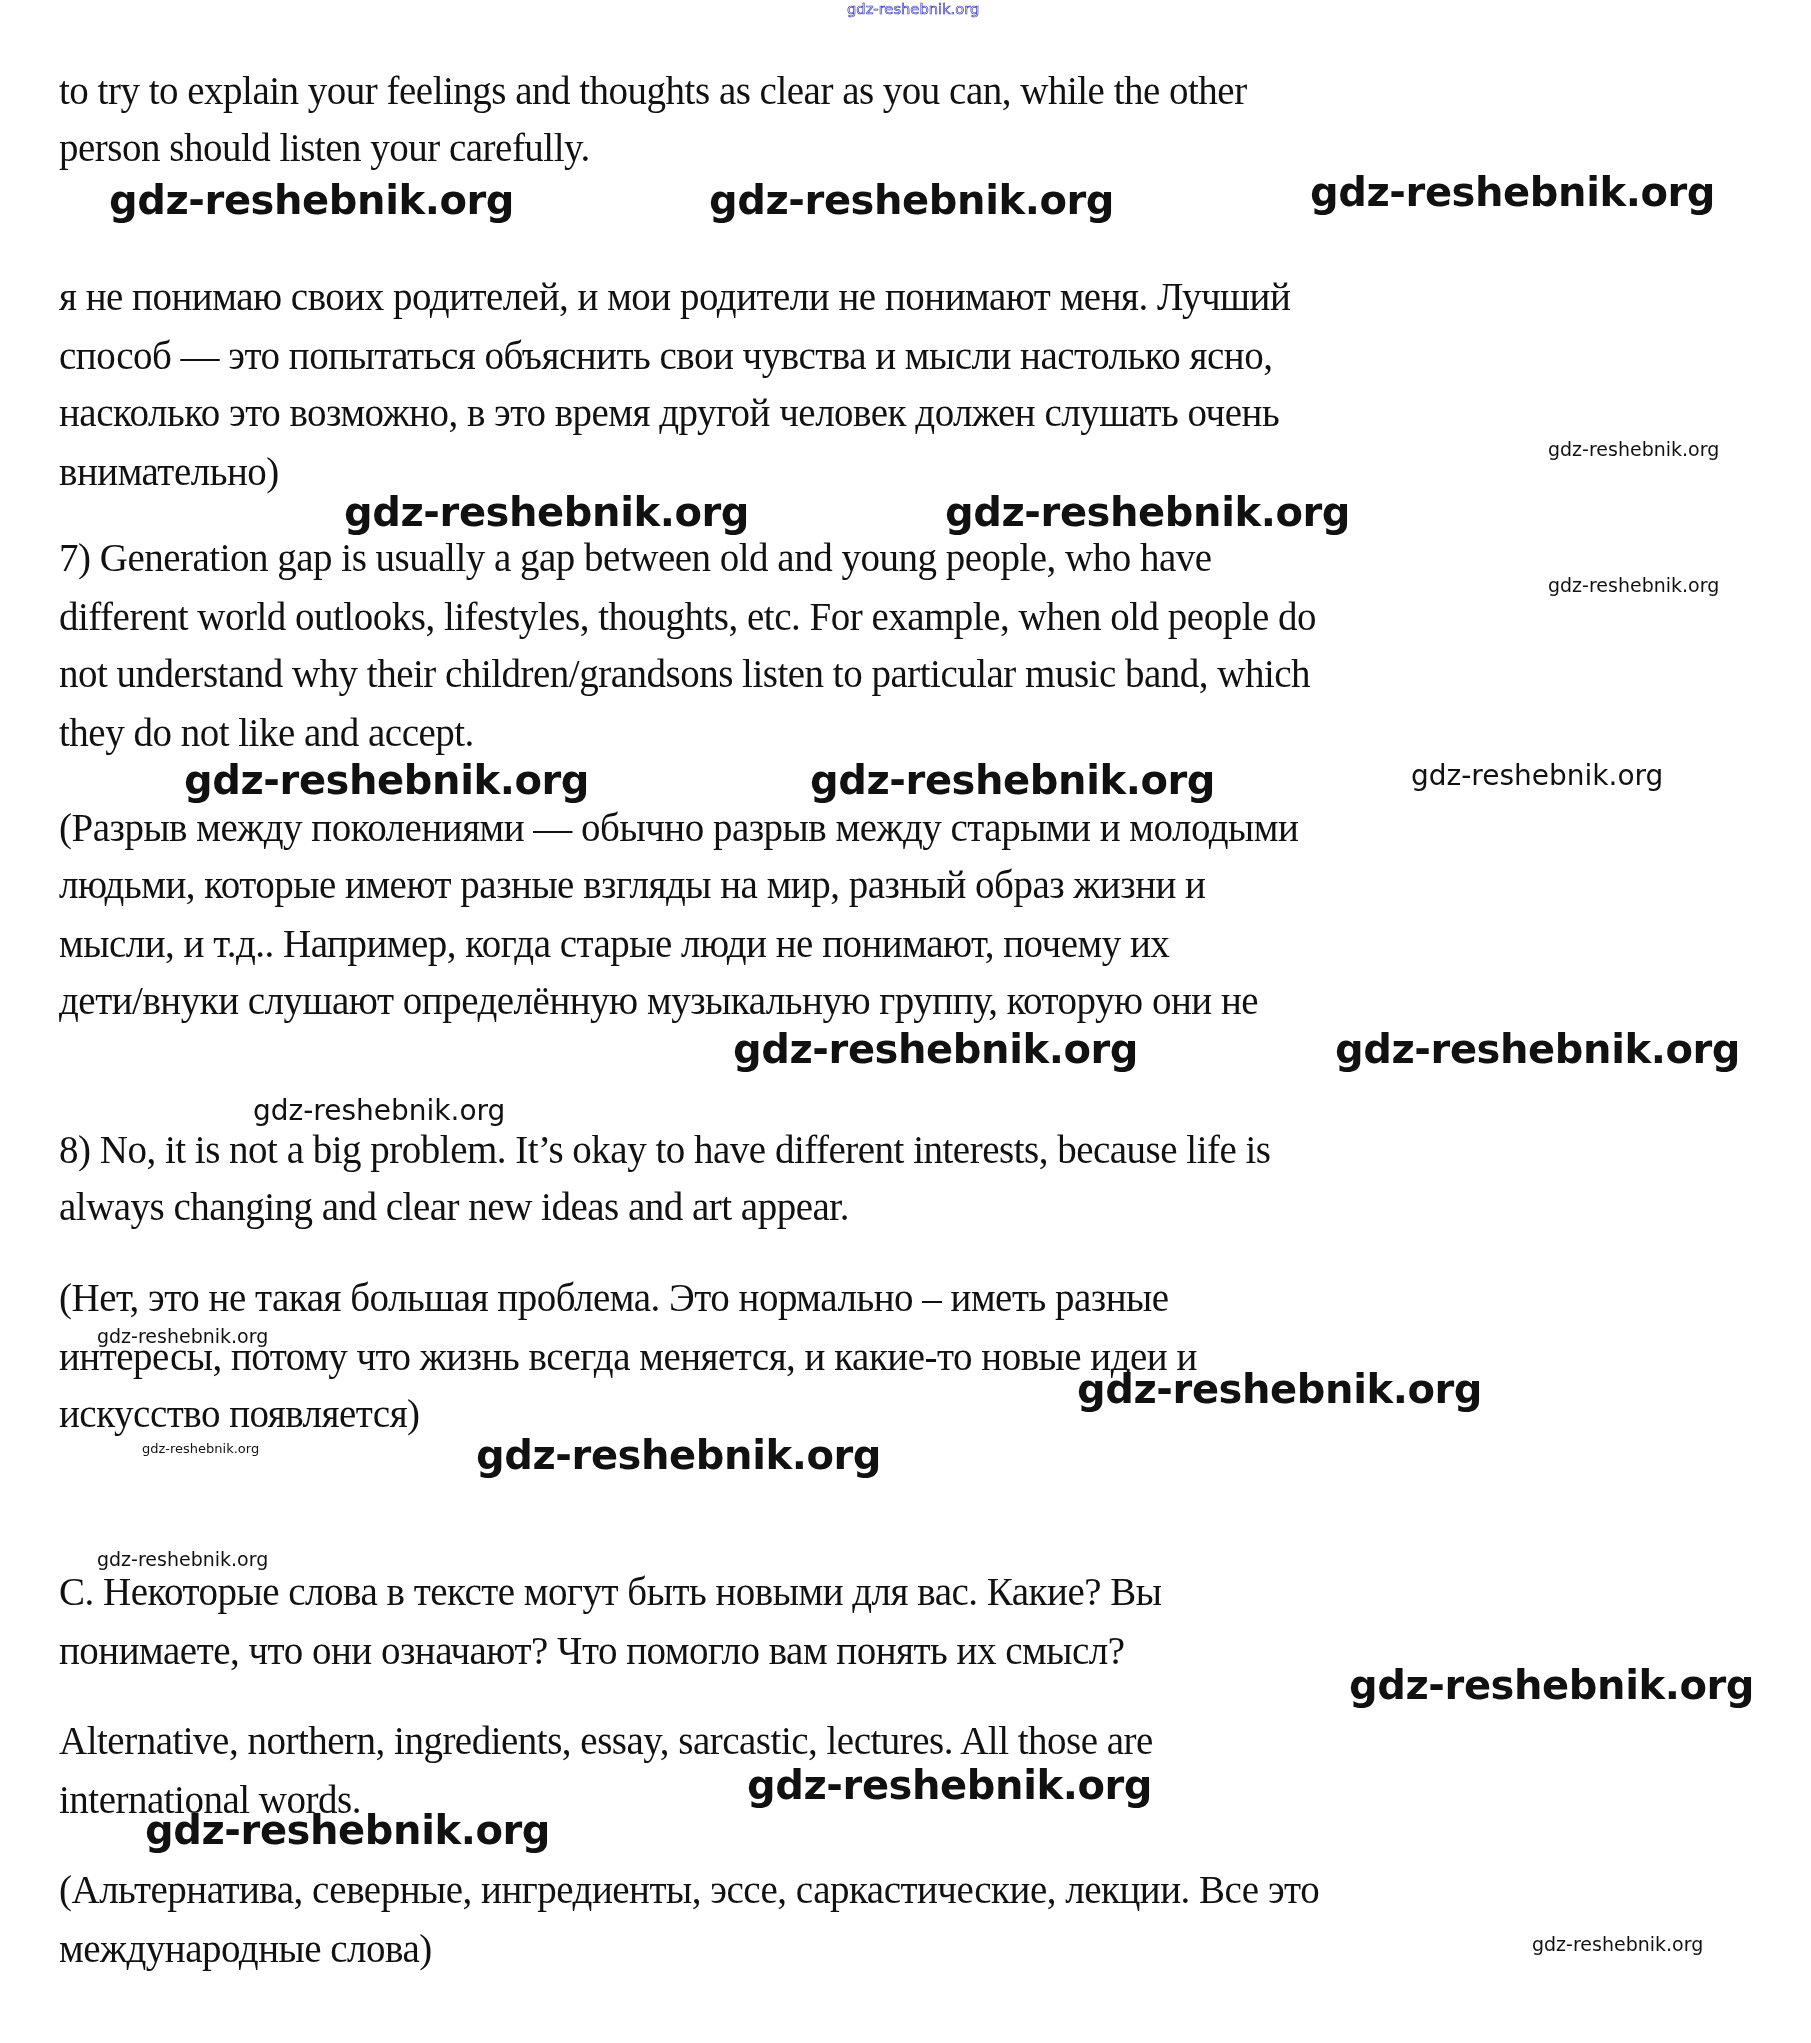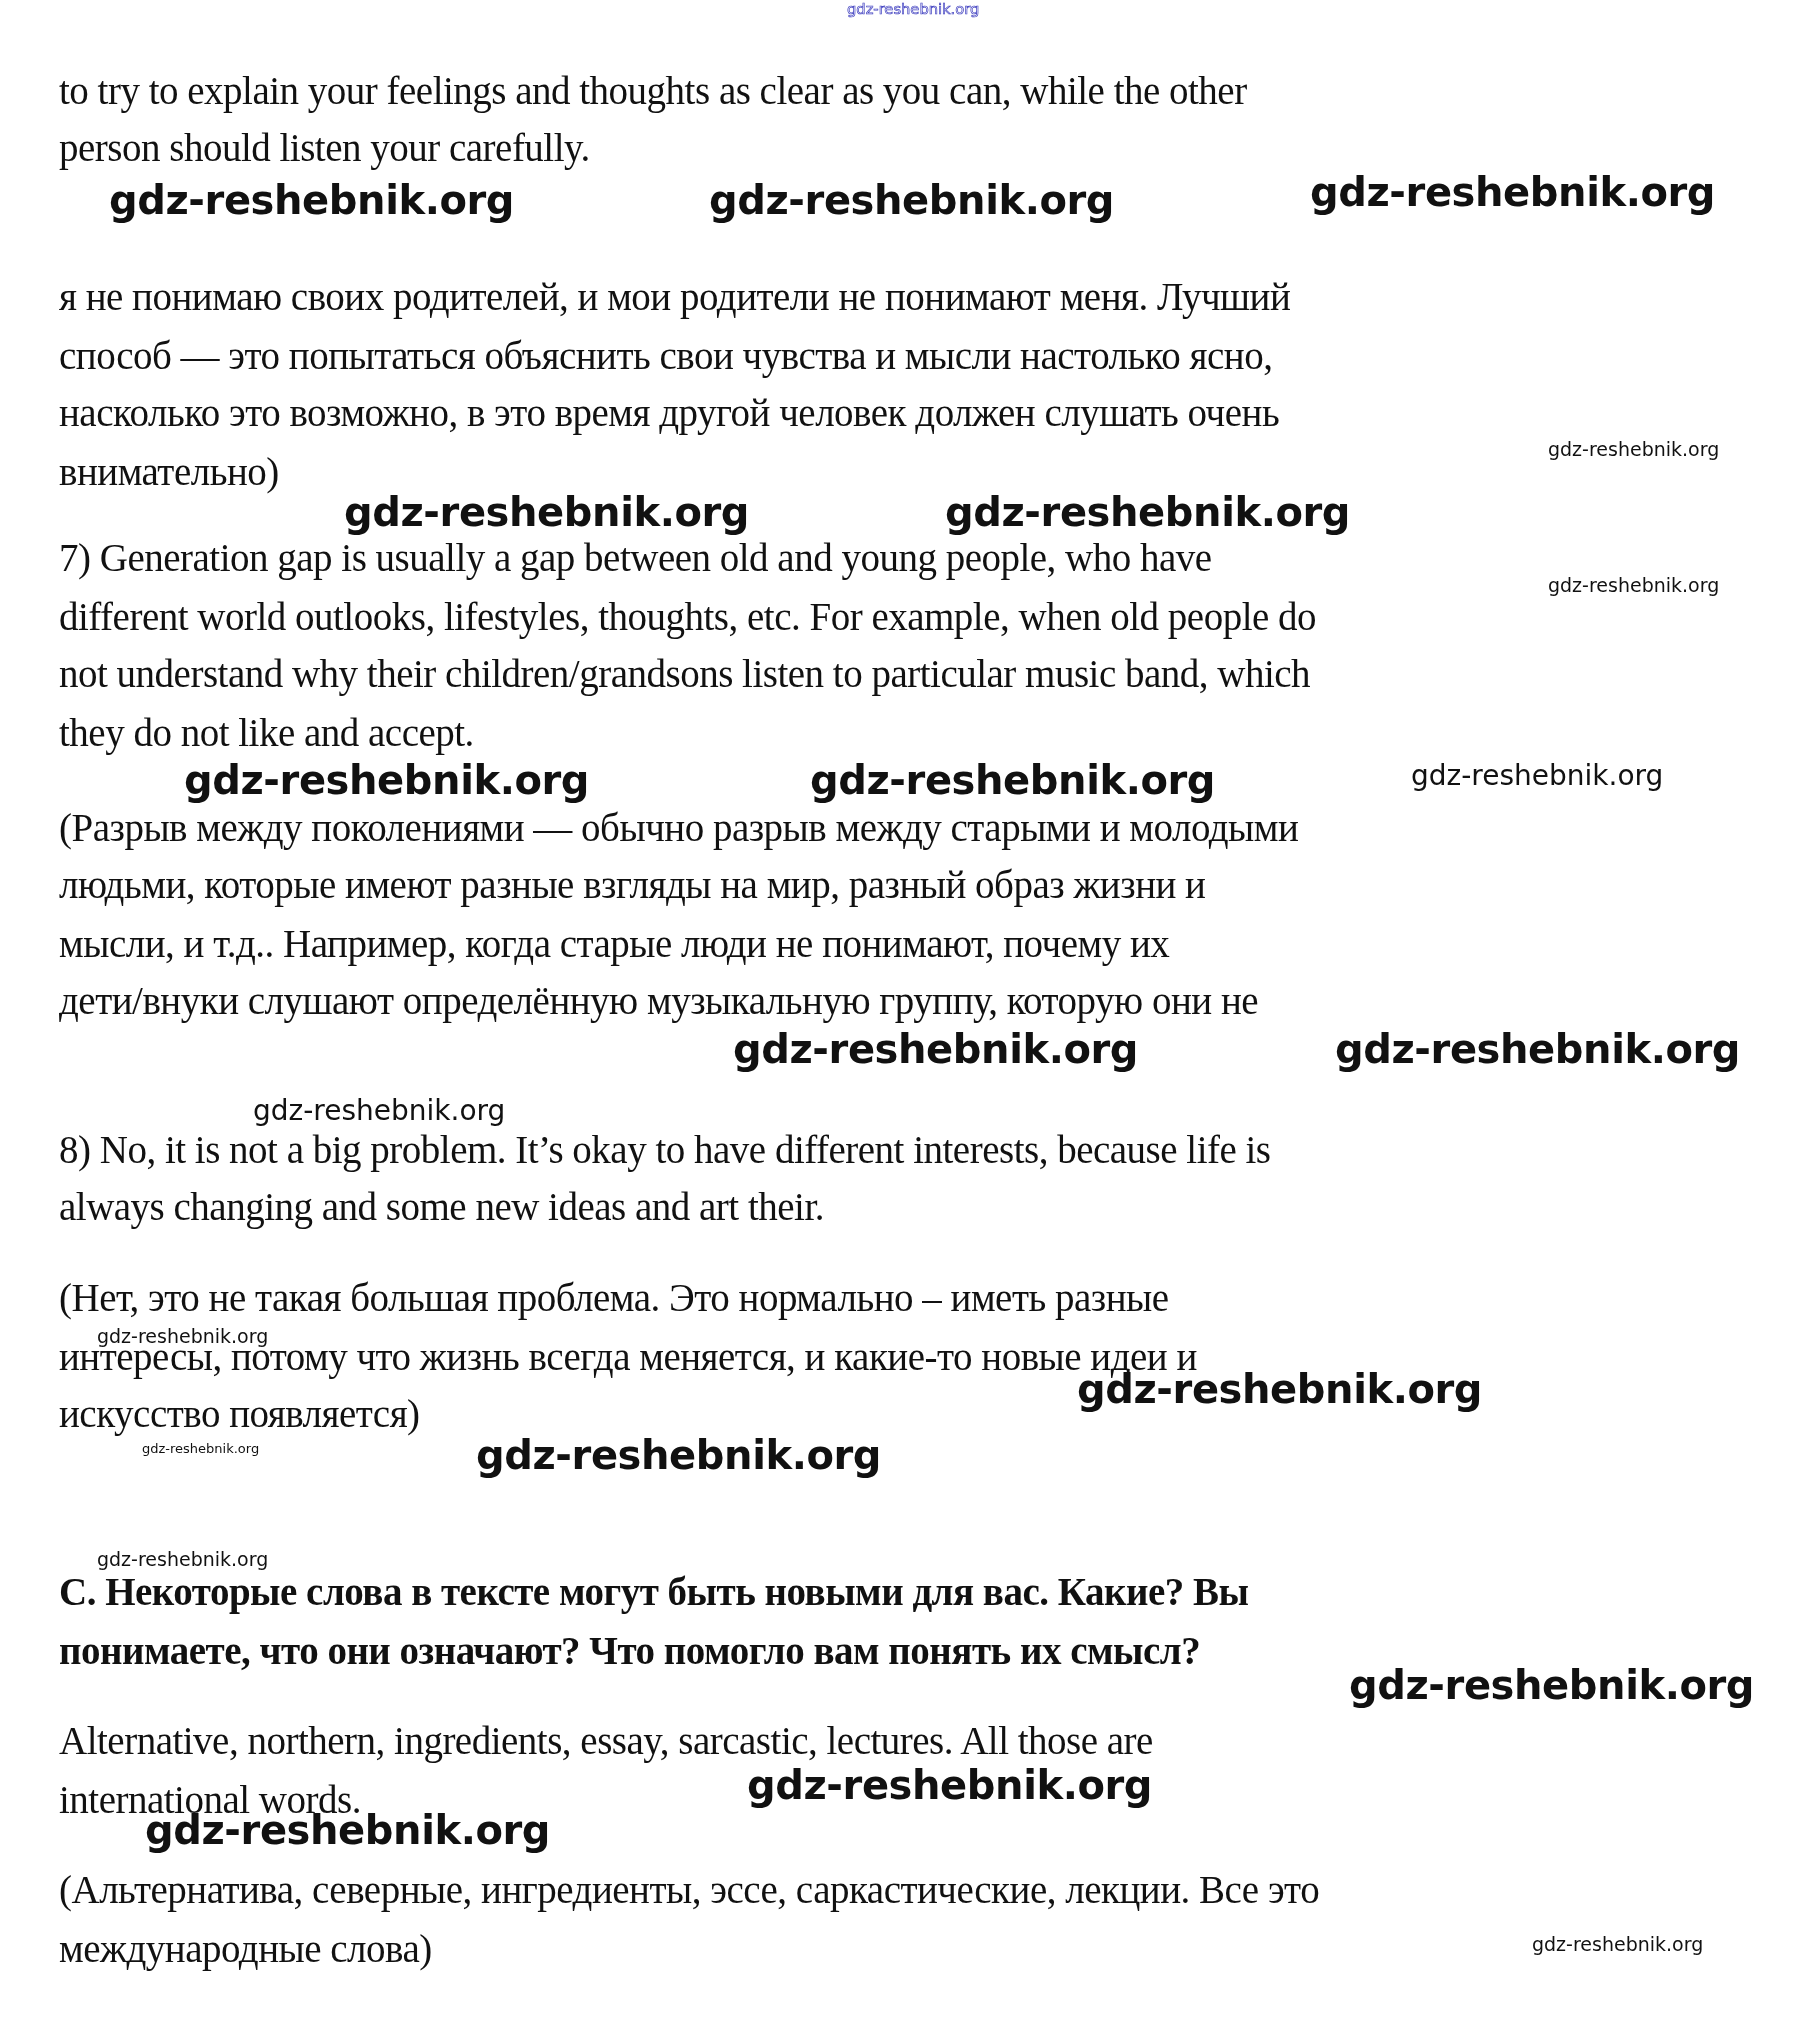--- a/index.html
+++ b/index.html
@@ -4,21 +4,21 @@
 <style>
   html, body { margin: 0; padding: 0; background: #ffffff; }
   body { width: 1812px; height: 2043px; position: relative; overflow: hidden; }
   .page { position: absolute; left: 0; top: 0; width: 1728px; height: 2043px; background: #fff; }
   .line {
     position: absolute; left: 59px;
     font-family: "Liberation Serif", "DejaVu Serif", serif;
     font-size: 39px; line-height: 57px; color: #111;
     white-space: nowrap; letter-spacing: -0.5px;
   }
-  .heading { font-weight: bold; }
+  .heading { font-weight: normal; }
   .wm {
     position: absolute;
     font-family: "DejaVu Sans", "Liberation Sans", sans-serif;
     color: #111; white-space: nowrap;
   }
   .wm-big { font-size: 40px; font-weight: bold; letter-spacing: -0.4px; }
   .wm-mid { font-size: 28px; }
   .wm-small { font-size: 19px; }
   .wm-tiny { font-size: 13px; }
   .wm-top {
@@ -46,21 +46,21 @@
   <div class="line" style="top:588px">different world outlooks, lifestyles, thoughts, etc. For example, when old people do</div>
   <div class="line" style="top:645px">not understand why their children/grandsons listen to particular music band, which</div>
   <div class="line" style="top:704px">they do not like and accept.</div>
 
   <div class="line" style="top:799px">(Разрыв между поколениями — обычно разрыв между старыми и молодыми</div>
   <div class="line" style="top:856px">людьми, которые имеют разные взгляды на мир, разный образ жизни и</div>
   <div class="line" style="top:915px">мысли, и т.д.. Например, когда старые люди не понимают, почему их</div>
   <div class="line" style="top:972px">дети/внуки слушают определённую музыкальную группу, которую они не</div>
 
   <div class="line" style="top:1121px">8) No, it is not a big problem. It’s okay to have different interests, because life is</div>
-  <div class="line" style="top:1178px">always changing and some new ideas and art their.</div>
+  <div class="line" style="top:1178px">always changing and clear new ideas and art appear.</div>
 
   <div class="line" style="top:1269px">(Нет, это не такая большая проблема. Это нормально – иметь разные</div>
   <div class="line" style="top:1328px">интересы, потому что жизнь всегда меняется, и какие-то новые идеи и</div>
   <div class="line" style="top:1385px">искусство появляется)</div>
 
   <div class="line heading" style="top:1563px">C. Некоторые слова в тексте могут быть новыми для вас. Какие? Вы</div>
   <div class="line heading" style="top:1622px">понимаете, что они означают? Что помогло вам понять их смысл?</div>
 
   <div class="line" style="top:1712px">Alternative, northern, ingredients, essay, sarcastic, lectures. All those are</div>
   <div class="line" style="top:1771px">international words.</div>

